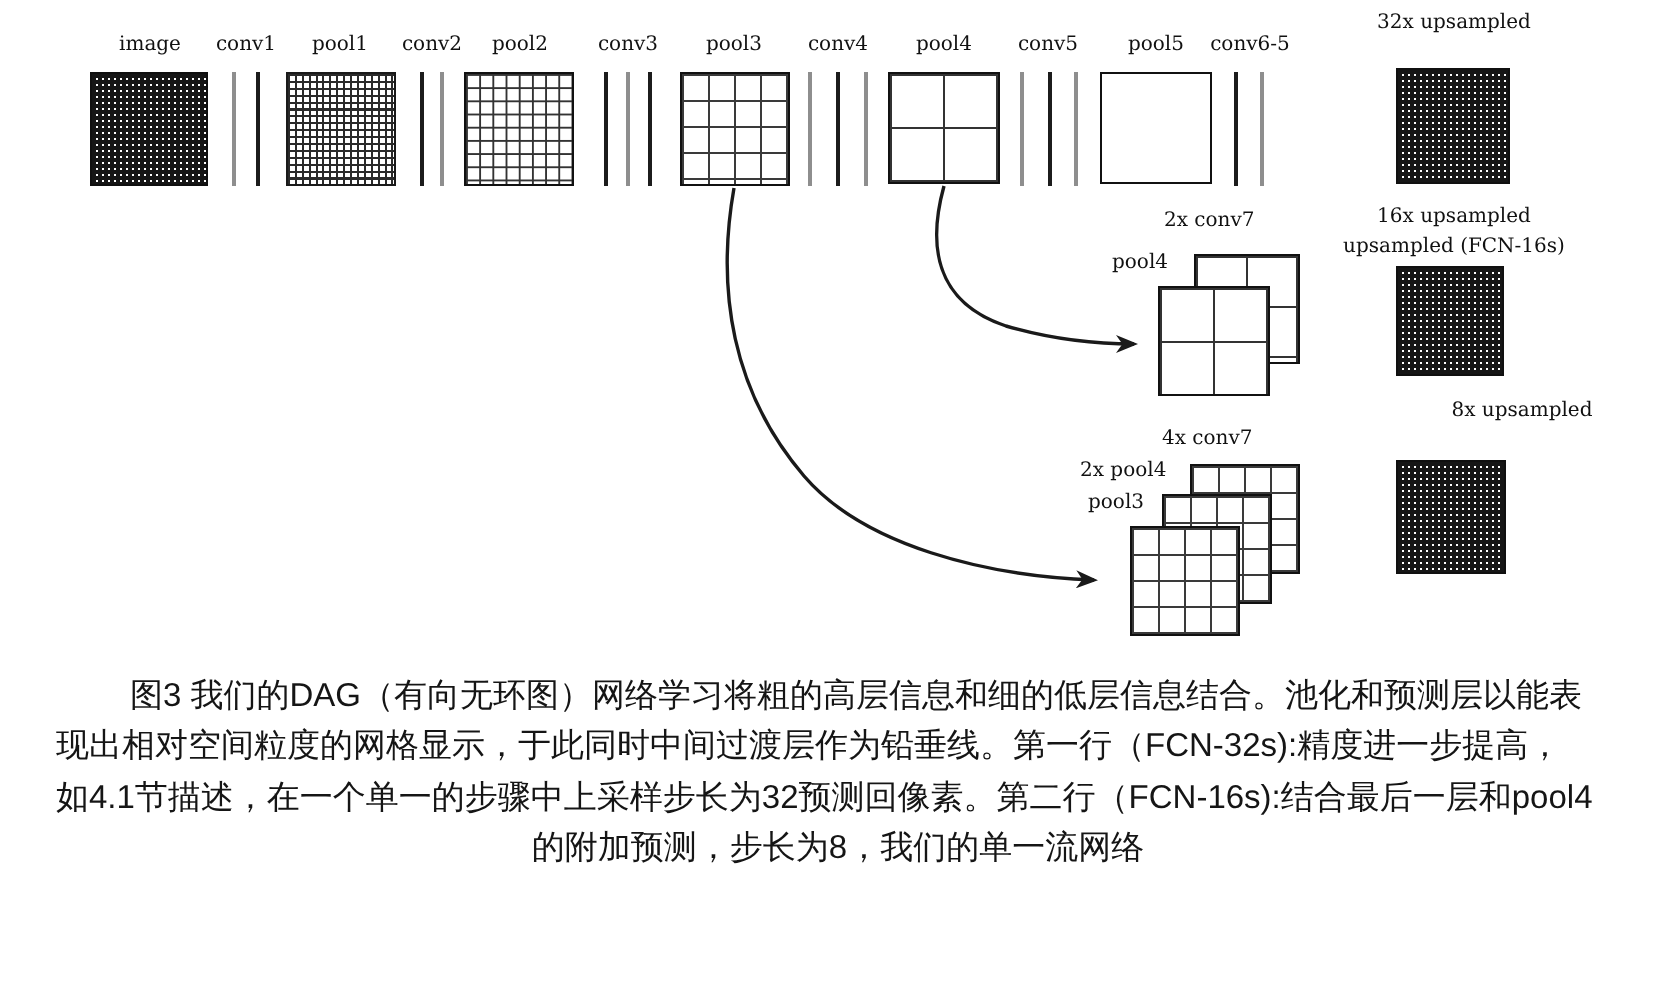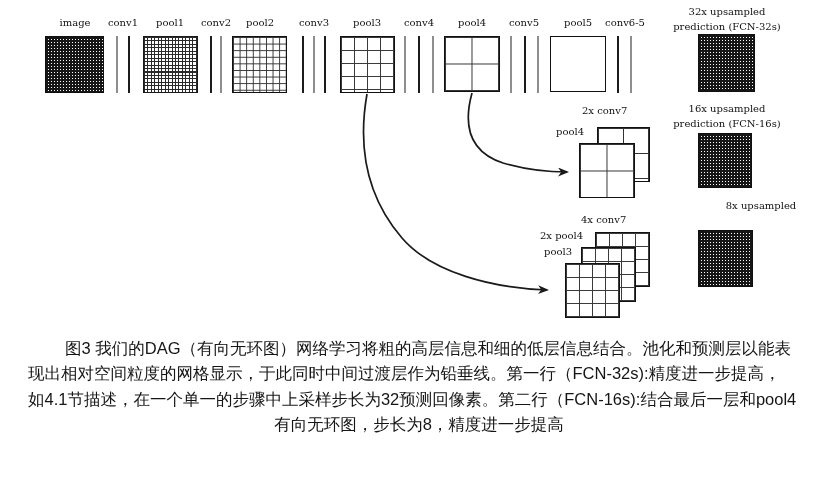--- a/index.html
+++ b/index.html
@@ -87,32 +87,31 @@
   <div class="vline vblack" style="left:524px"></div>
   <div class="vline vgray" style="left:537px"></div>
 
   <div class="grid" style="left:550px;top:36px;width:56px;height:56px;"></div>
 
   <div class="vline vblack" style="left:617px"></div>
   <div class="vline vgray" style="left:630px"></div>
 
   <div class="dlabel outlabel" style="left:642px;top:4px;">
     <div>32x upsampled</div>
-    <div>prediction (FCN-32s)</div>
   </div>
   <div class="grid dense" style="left:698px;top:34px;width:57px;height:58px;"></div>
 
   <div class="dlabel" style="left:582px;top:105px;">2x conv7</div>
   <div class="dlabel" style="left:556px;top:126px;">pool4</div>
   <div class="grid cells" style="left:597px;top:127px;width:53px;height:55px;--cs:25px;--lc:#333;"></div>
   <div class="grid cells" style="left:579px;top:143px;width:56px;height:55px;--cs:26.5px;--lc:#333;"></div>
 
   <div class="dlabel outlabel" style="left:642px;top:101px;">
     <div>16x upsampled</div>
-    <div>prediction (FCN-16s)</div>
+    <div>upsampled (FCN-16s)</div>
   </div>
   <div class="grid dense" style="left:698px;top:133px;width:54px;height:55px;"></div>
 
   <div class="dlabel" style="left:581px;top:214px;">4x conv7</div>
   <div class="dlabel" style="left:540px;top:230px;">2x pool4</div>
   <div class="dlabel" style="left:544px;top:246px;">pool3</div>
   <div class="grid cells" style="left:595px;top:232px;width:55px;height:55px;--cs:13px;--lc:#3a3a3a;"></div>
   <div class="grid cells" style="left:581px;top:247px;width:55px;height:55px;--cs:13px;--lc:#3a3a3a;"></div>
   <div class="grid cells" style="left:565px;top:263px;width:55px;height:55px;--cs:13px;--lc:#3a3a3a;"></div>
 
@@ -128,16 +127,16 @@
       </marker>
     </defs>
     <path d="M472,93 C464,122 467,151 503,163 C527,170 550,172 567,172" fill="none" stroke="#1a1a1a" stroke-width="1.7" marker-end="url(#ah)"></path>
     <path d="M367,94 C358,145 366,196 402,238 C432,273 493,288 547,290" fill="none" stroke="#1a1a1a" stroke-width="1.7" marker-end="url(#ah)"></path>
   </svg>
 
   <div id="caption">
     <div class="cl indent">图3 我们的DAG（有向无环图）网络学习将粗的高层信息和细的低层信息结合。池化和预测层以能表</div>
     <div class="cl">现出相对空间粒度的网格显示，于此同时中间过渡层作为铅垂线。第一行（FCN-32s):精度进一步提高，</div>
     <div class="cl">如4.1节描述，在一个单一的步骤中上采样步长为32预测回像素。第二行（FCN-16s):结合最后一层和pool4</div>
-    <div class="cl center">有向无环图，步长为8，精度进一步提高</div>
+    <div class="cl center">的附加预测，步长为8，我们的单一流网络</div>
   </div>
 
 </div>
 
 </body></html>

